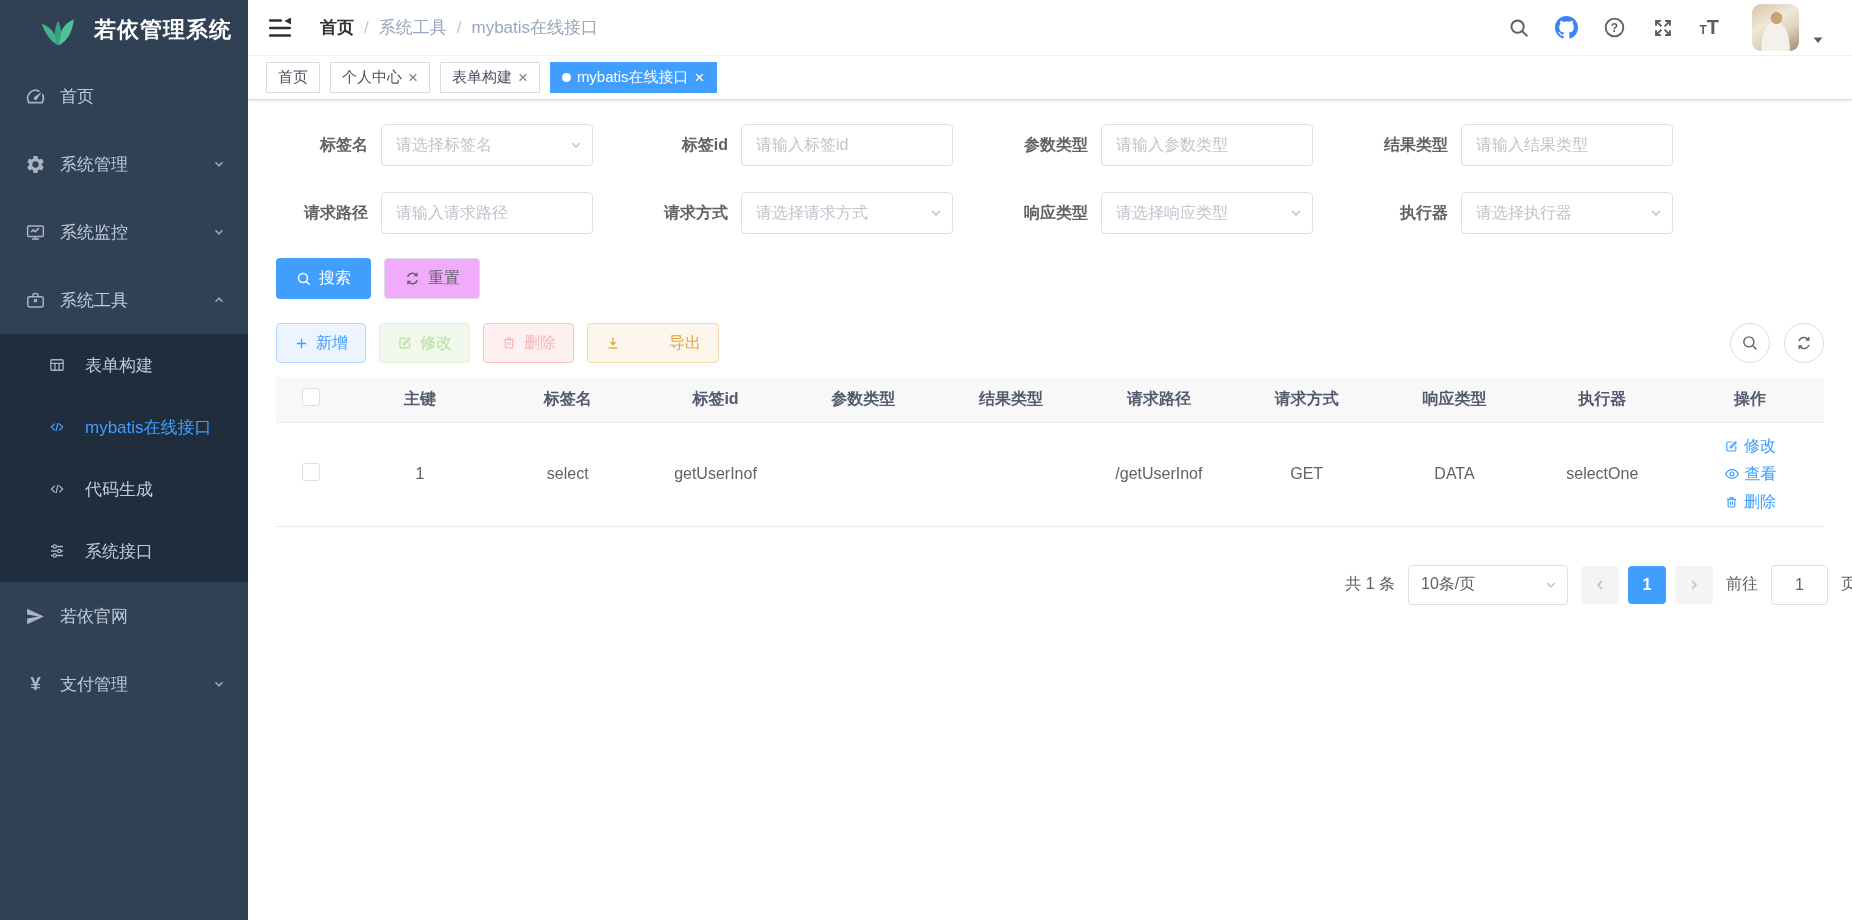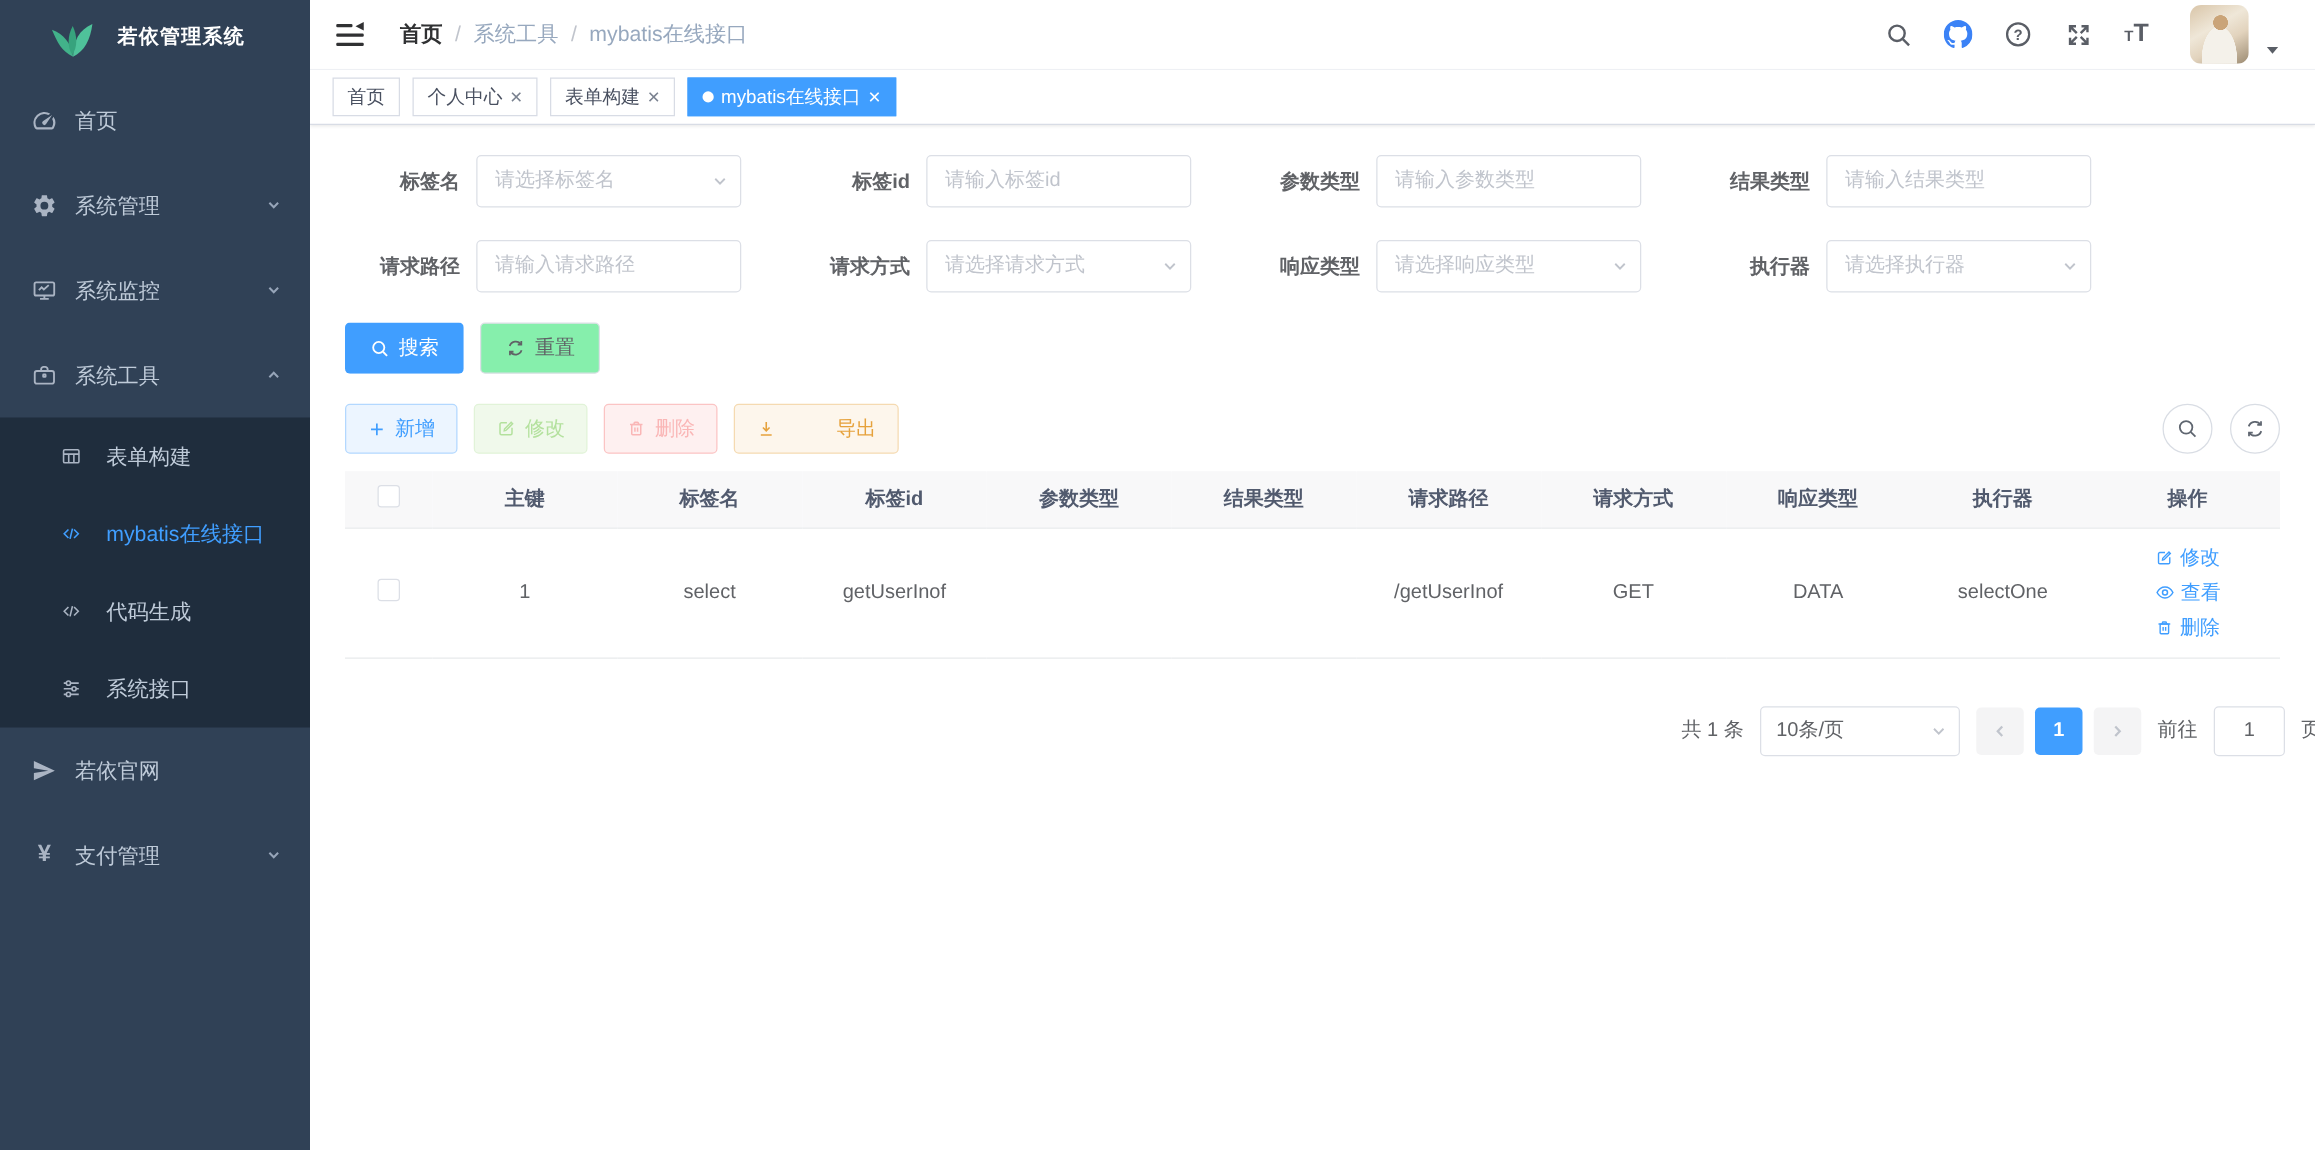--- a/index.html
+++ b/index.html
@@ -4,21 +4,21 @@
 <style>
   * { margin:0; padding:0; box-sizing:border-box; }
   html,body { width:1852px; height:920px; overflow:hidden; background:#fff;
     font-family:"Liberation Sans","DejaVu Sans",sans-serif; }
   .app { display:flex; width:1852px; height:920px; }
 
   
   .sidebar { width:248px; height:920px; background:#304156; flex:0 0 248px; overflow:hidden; }
   .logo { height:59px; display:flex; align-items:center; padding-left:40px; }
   .logo-icon { width:37px; height:34px; }
-  .logo-title { color:#fff; font-size:16px; font-weight:bold; margin-left:17px; letter-spacing:1px; }
+  .logo-title { color:#fff; font-size:22px; font-weight:bold; margin-left:17px; letter-spacing:1px; }
   .menu { padding-top:3px; }
   .menu-item { height:68px; display:flex; align-items:center; padding:0 22px 0 25px;
     color:#bfcbd9; font-size:17px; cursor:pointer; position:relative; }
   .menu-item .mi-icon { width:21px; height:21px; margin-right:14px; flex:0 0 21px; color:#aab4c3; }
   .menu-item .arrow { margin-left:auto; color:#97a5b9; }
   .submenu { background:#1f2d3d; }
   .submenu .menu-item { height:62px; padding-left:48px; }
   .submenu .menu-item .mi-icon { width:18px; height:18px; margin-right:19px; flex:0 0 18px; }
   .submenu .menu-item.active { color:#409EFF; }
   .submenu .menu-item.active .mi-icon { color:#409EFF; }
@@ -65,21 +65,21 @@
     font-size:16px; color:#606266; outline:none; font-family:inherit; background:#fff; }
   .control input::placeholder { color:#c0c4cc; }
   .control.select input { padding-right:34px; cursor:pointer; }
   .suffix { position:absolute; right:10px; top:14px; color:#c0c4cc; pointer-events:none; }
 
   
   .btn-row { display:flex; gap:13px; margin:-2px 0 24px; }
   .btn { height:41px; display:inline-flex; align-items:center; justify-content:center; gap:7px;
     padding:0 19px; border-radius:4px; font-size:16px; cursor:pointer; border:1px solid transparent; font-family:inherit; }
   .btn-primary { background:#409EFF; color:#fff; }
-  .btn-plain { background:#86efac; border-color:#dcdfe6; color:#606266; }
+  .btn-plain { background:#f0abfc; border-color:#dcdfe6; color:#606266; }
   .toolbar { display:flex; gap:13px; align-items:center; margin-bottom:14px; }
   .btn-sm { height:40px; padding:0 17px; }
   .btn-add { background:#ecf5ff; border-color:#b3d8ff; color:#409EFF; }
   .btn-edit { background:#f0f9eb; border-color:#e1f3d8; color:#b3e19d; cursor:not-allowed; }
   .btn-del { background:#fef0f0; border-color:#fbc4c4; color:#fab6b6; cursor:not-allowed; }
   .btn-exp { background:#fdf6ec; border-color:#f5dab1; color:#e6a23c;gap:48px; }
   .tool-right { margin-left:auto; display:flex; gap:14px; }
   .circle-btn { width:40px; height:40px; border-radius:50%; border:1px solid #d9dde4; background:#fff;
     display:flex; align-items:center; justify-content:center; color:#5f6670; cursor:pointer; }
 

